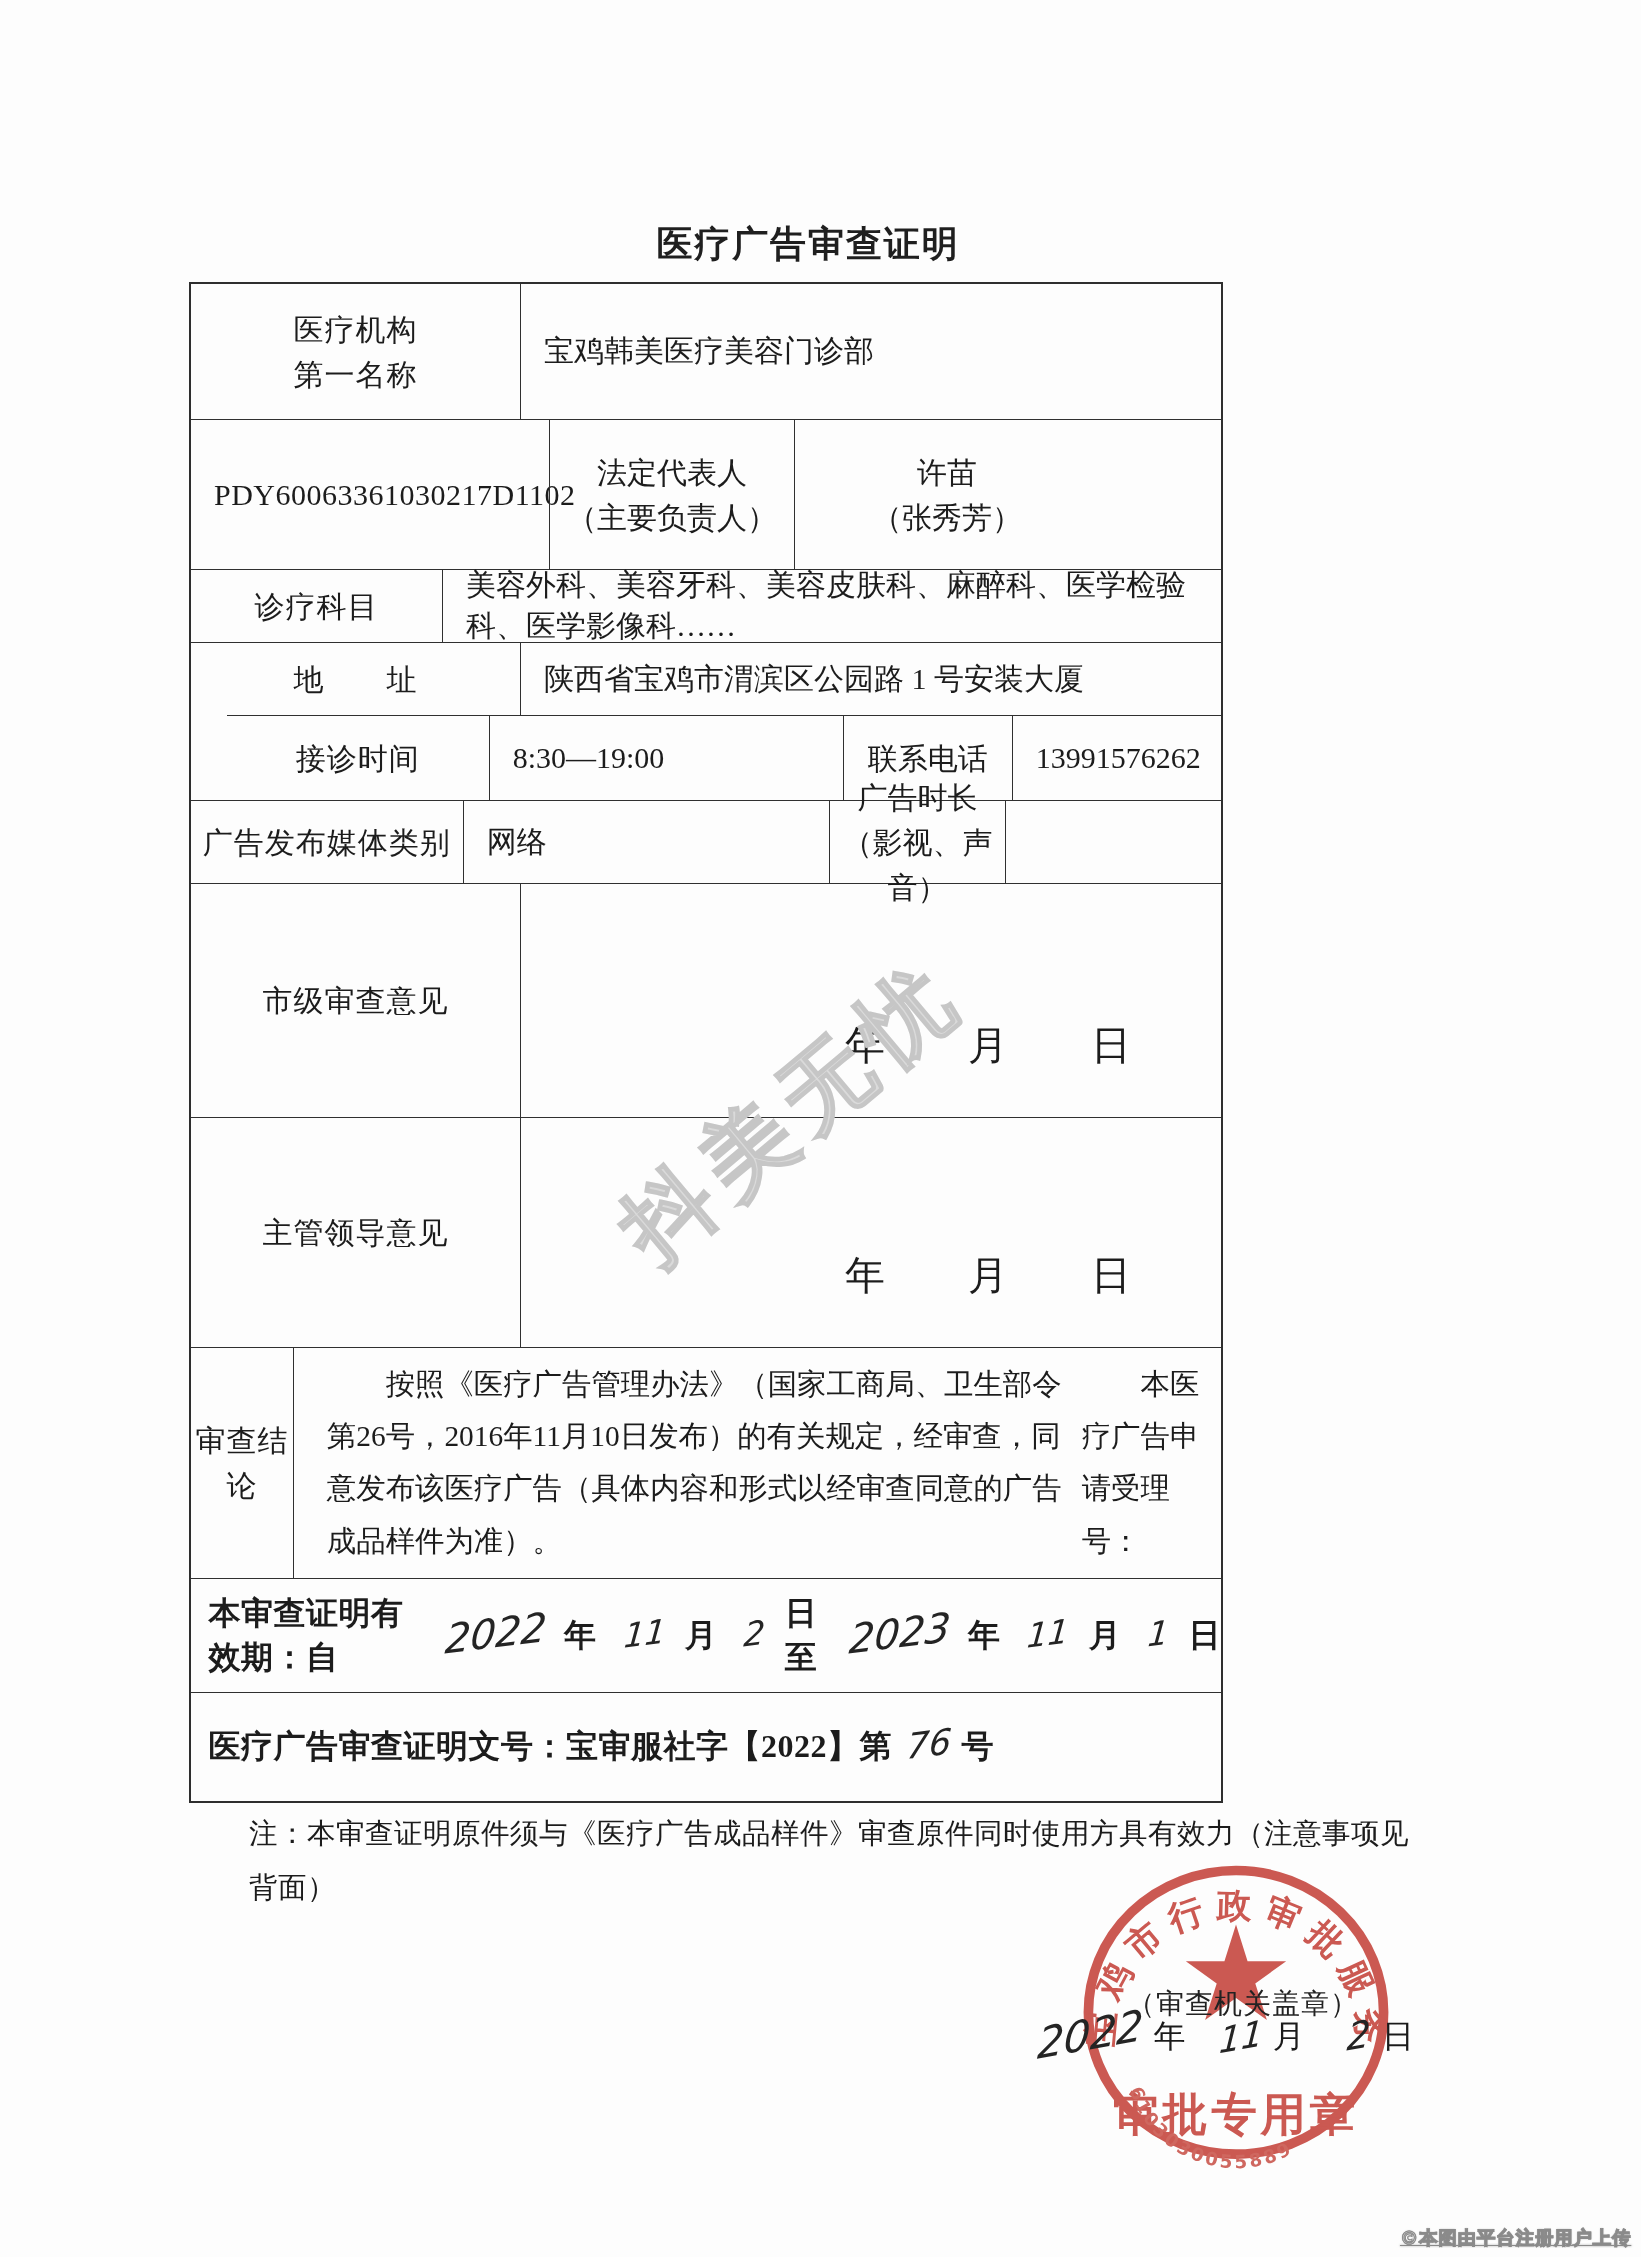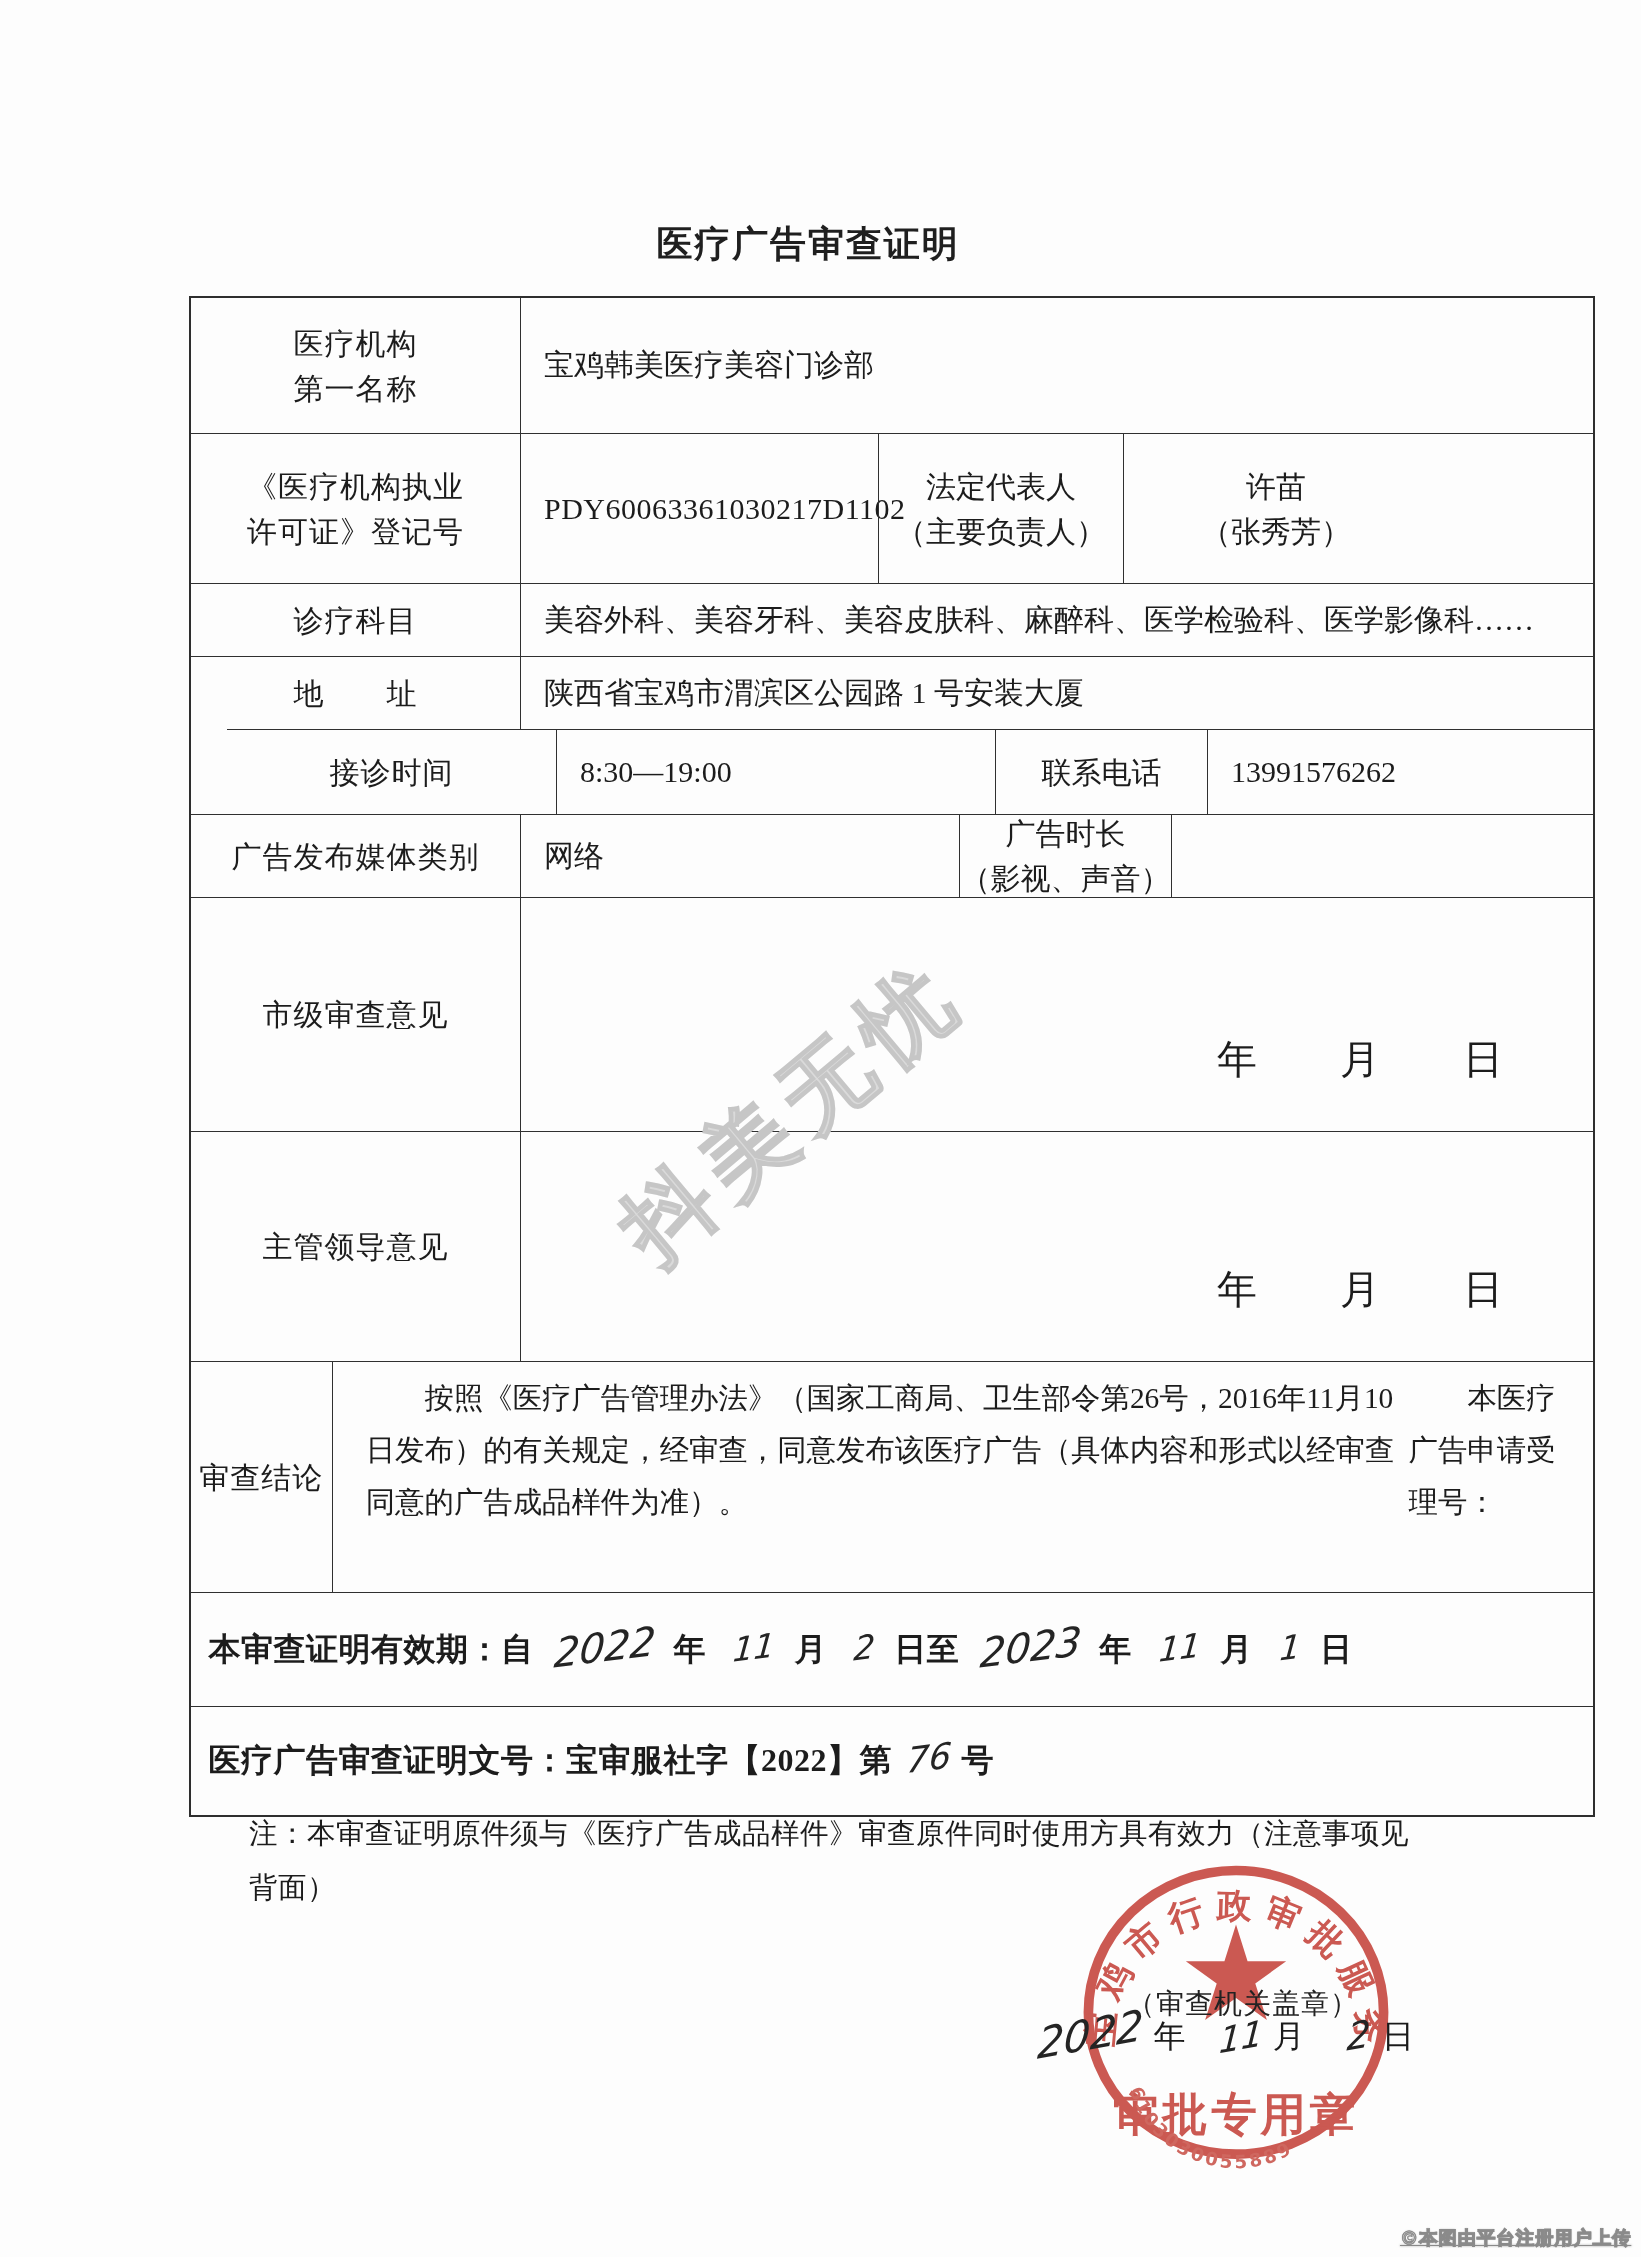--- a/index.html
+++ b/index.html
@@ -7,21 +7,21 @@
   .page {
     position:relative; width:1641px; height:2257px; background:#fdfdfd;
     font-family:"Liberation Serif","DejaVu Serif",serif; color:#1c1c1c; overflow:hidden;
   }
   .title {
     position:absolute; left:189px; top:220px; width:1238px;
     text-align:center; font-size:36px; font-weight:bold; letter-spacing:1.9px; color:#1f1f1f;
   }
   
   .doc-table {
-    position:absolute; left:189px; top:296px; width:1406px;
+    position:absolute; left:189px; top:282px; width:1034px;
     border:2.9px solid #2e2e2e;
   }
   .t-row { display:flex; }
   .t-row + .t-row { border-top:1.9px solid #303030; }
   .cell { display:flex; align-items:center; position:relative; }
   .cell + .cell { border-left:1.9px solid #303030; }
   .lab { width:329px; flex-direction:column; justify-content:center; text-align:center;
          font-size:30px; line-height:1.5; letter-spacing:1px; }
   .val { padding-left:23px; font-size:30px; }
   .r1 { height:135px; } .r2 { height:150px; } .r3 { height:73px; } .r4 { height:73px; }
@@ -90,24 +90,20 @@
 
     <div class="t-row r1">
       <div class="cell lab">
         <span>医疗机构</span>
         <span>第一名称</span>
       </div>
       <div class="cell val grow">宝鸡韩美医疗美容门诊部</div>
     </div>
 
     <div class="t-row r2">
-      <div class="cell lab">
-        <span>《医疗机构执业</span>
-        <span>许可证》登记号</span>
-      </div>
       <div class="cell val w371 license-no">PDY60063361030217D1102</div>
       <div class="cell center-col w254">
         <span>法定代表人</span>
         <span>（主要负责人）</span>
       </div>
       <div class="cell center-col w316">
         <span>许苗</span>
         <span>（张秀芳）</span>
       </div>
     </div>

